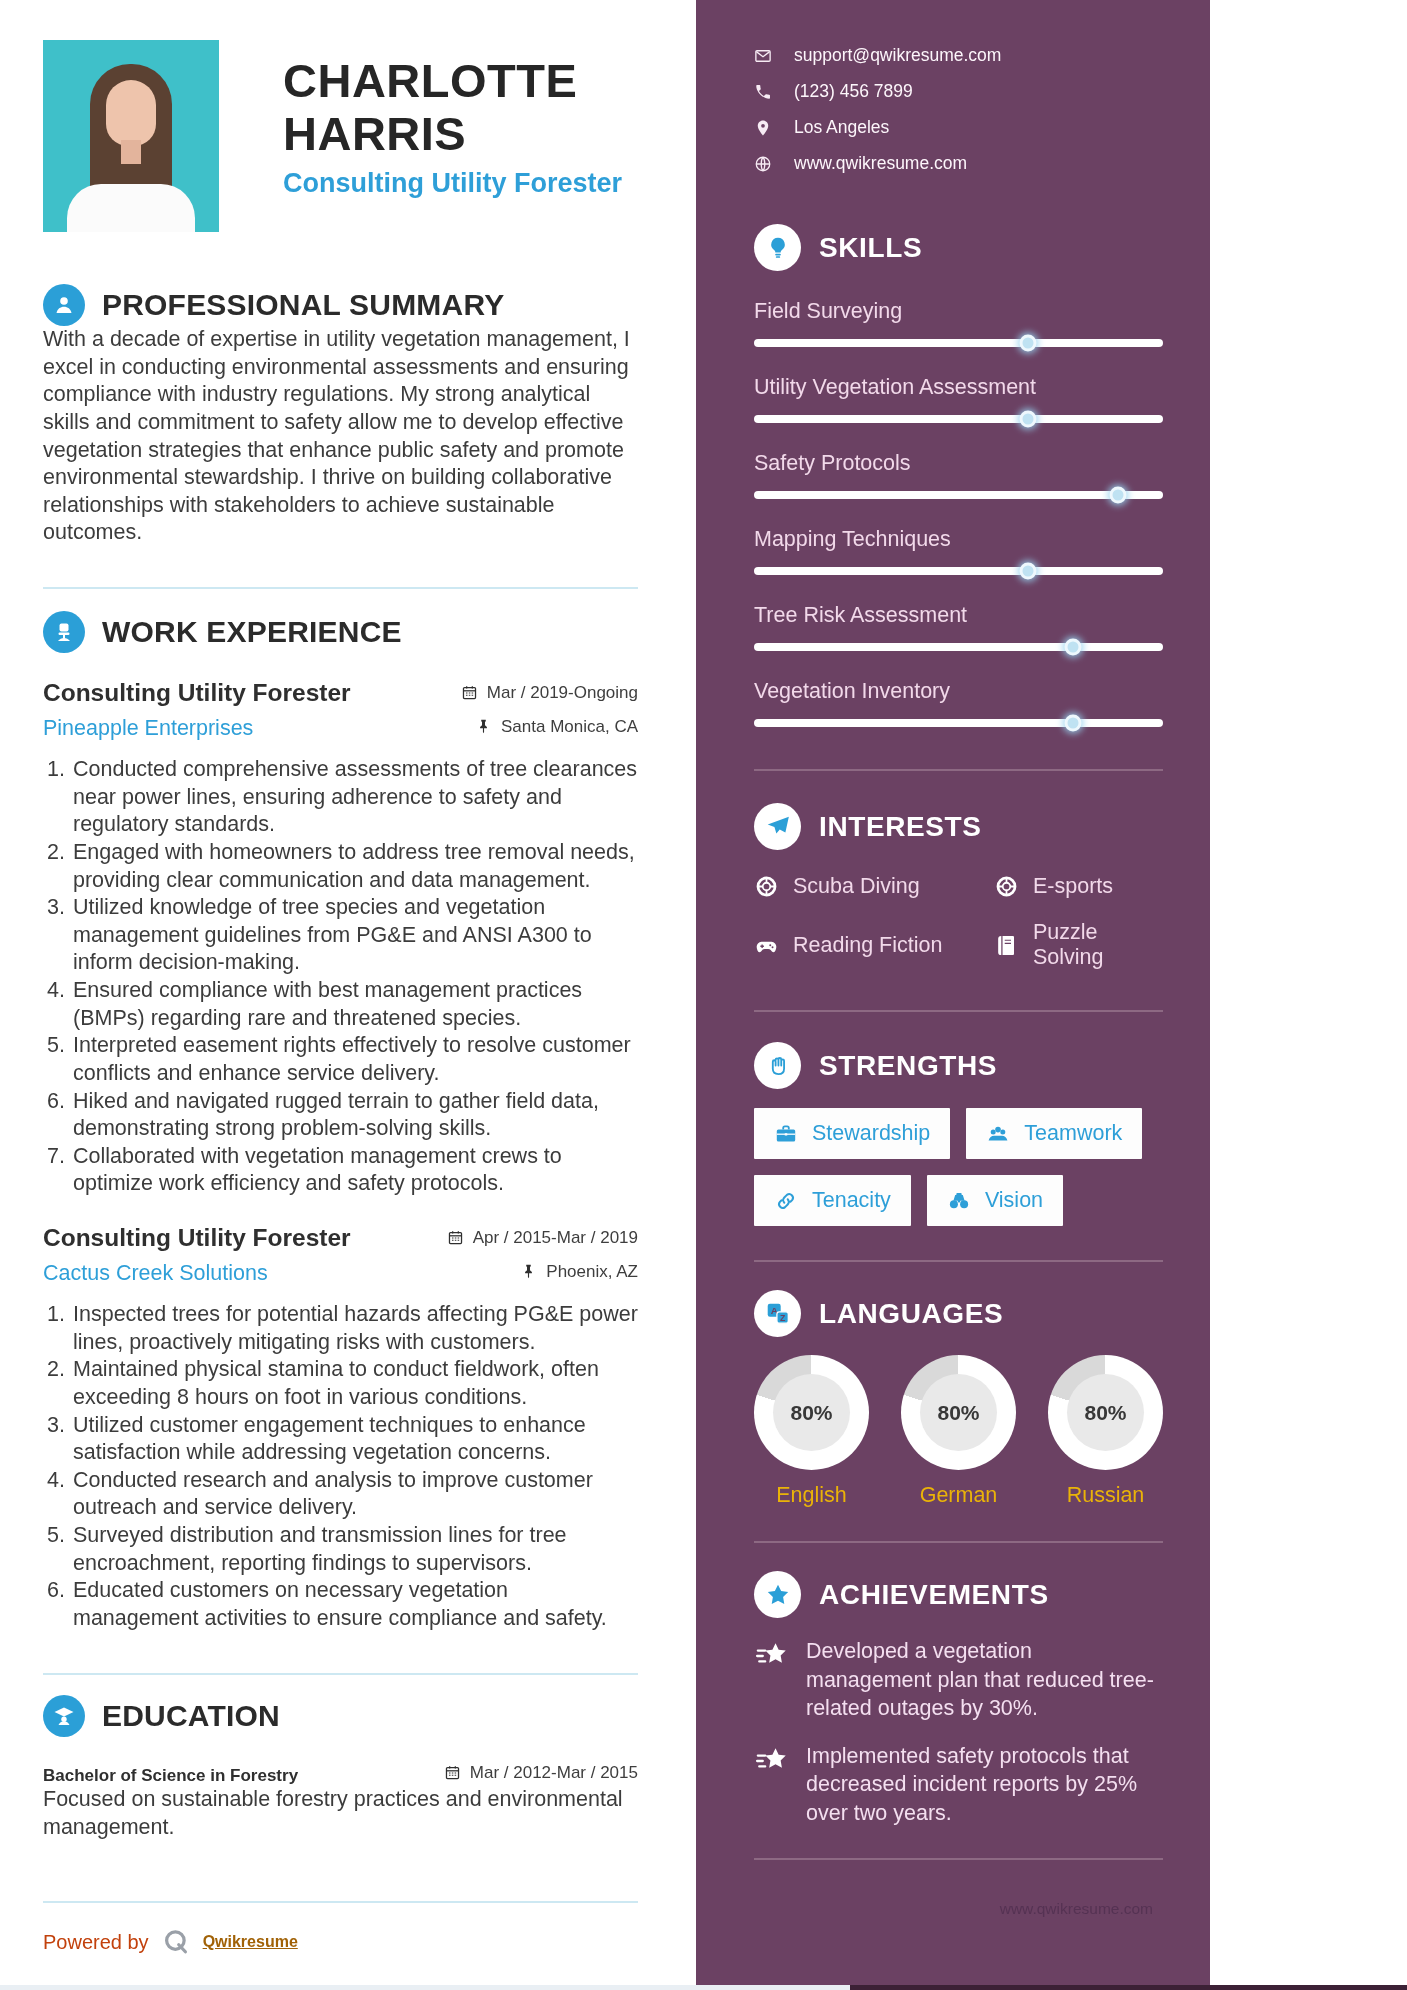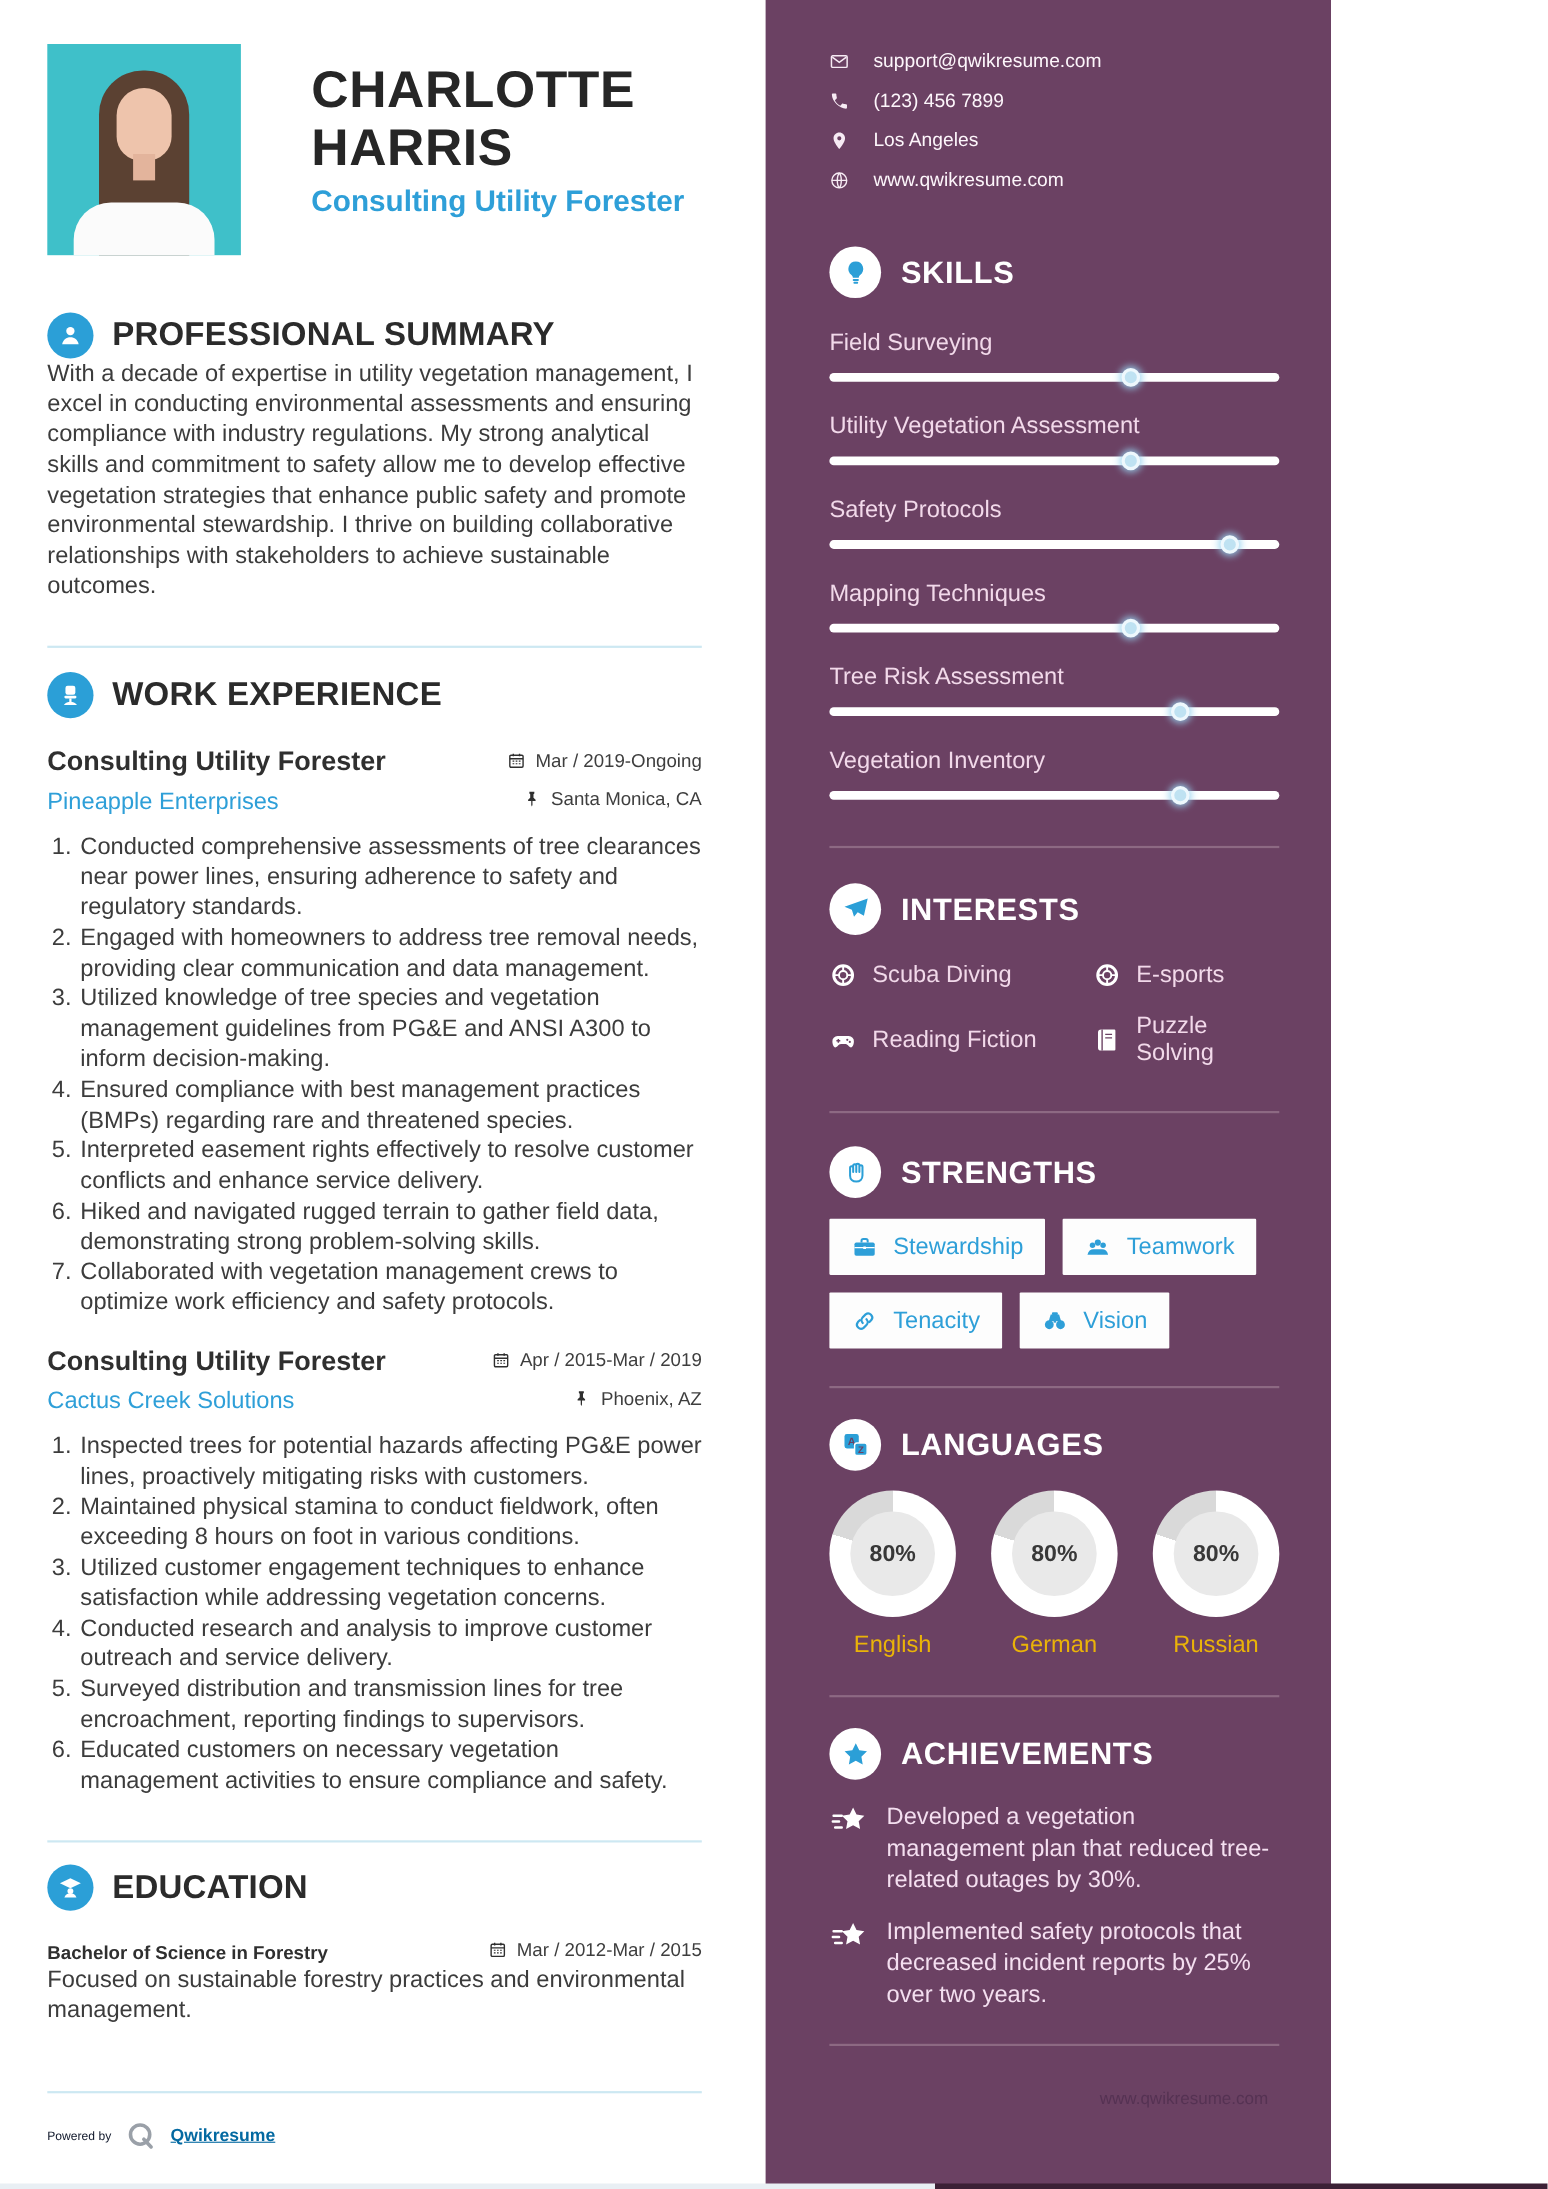--- a/index.html
+++ b/index.html
@@ -36,23 +36,23 @@
   .meta svg { width:17px; height:17px; color:#2f2f2f; flex-shrink:0; }
   .bullets { margin-top:15px; padding-left:28px; font-size:21.5px; color:#3c3c3c; line-height:1.285; }
   .bullets li { padding-left:2px; }
 
   .edu-sec { margin-top:20px; }
   .degree { font-size:17px; font-weight:700; color:#2f2f2f; }
   .school { font-size:21.5px; color:#2e9fd8; margin-top:9px; }
 
   .foot-divider { height:2px; background:#cde8f2; margin-top:60px; }
   .powered { margin-top:24px; display:flex; align-items:center; gap:12px; }
-  .powered-label { font-size:11px; color:#0f172a; }
+  .powered-label { font-size:20px; color:#c2410c; }
   .qlogo { width:30px; height:30px; color:#9aa0a8; }
-  .brand-link { font-size:16px; font-weight:700; color:#0369a1; text-decoration:underline; }
+  .brand-link { font-size:16px; font-weight:700; color:#a16207; text-decoration:underline; }
 
   
   .right { flex:1; background:#6b4163; padding:45px 47px 0 58px; color:#fff; }
   .contact-item { display:flex; align-items:center; gap:22px; font-size:17.5px; color:#fdf6fb; margin-bottom:15px; }
   .contact-item svg { width:18px; height:18px; color:#f7ebf4; flex-shrink:0; }
 
   .rsec-head { display:flex; align-items:center; gap:18px; }
   .rsec-icon { width:47px; height:47px; border-radius:50%; background:#ffffff; color:#2b9fd7; display:flex; align-items:center; justify-content:center; flex-shrink:0; }
   .rsec-icon svg { width:26px; height:26px; }
   .rsec-title { font-size:28px; font-weight:800; color:#ffffff; letter-spacing:0.6px; }

